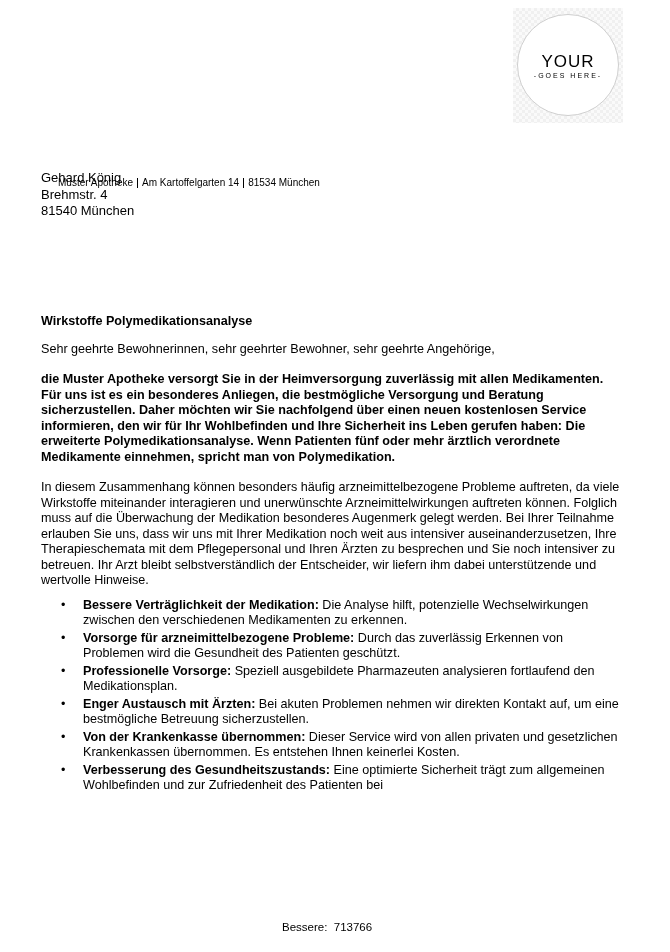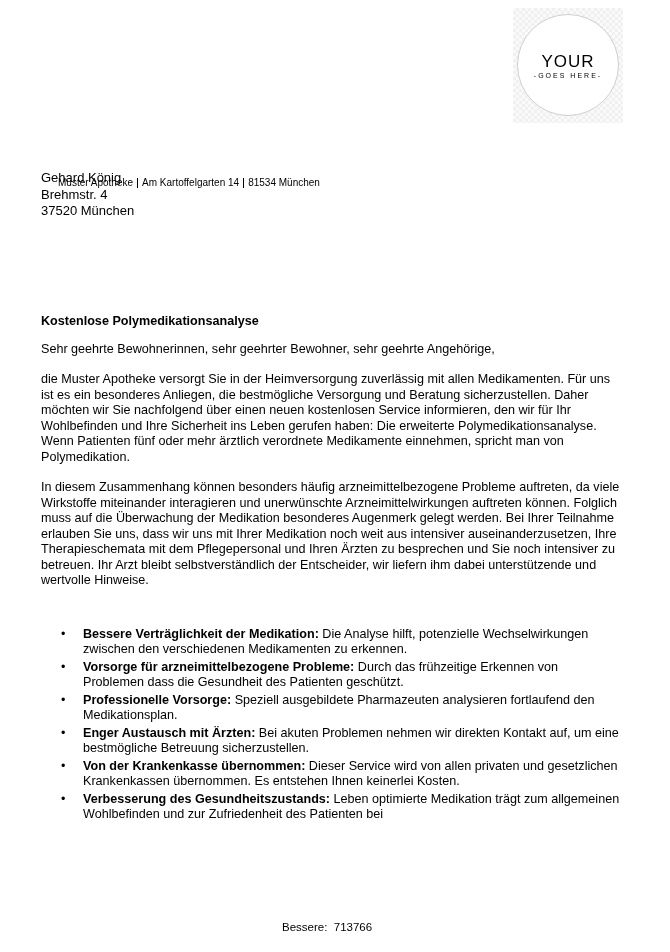--- a/index.html
+++ b/index.html
@@ -28,22 +28,22 @@
   }
   .sender .sep { display: inline-block; width: 1px; height: 10px; background: #000; vertical-align: -2px; margin: 0 4px; }
   .recipient {
     position: absolute; left: 41px; top: 170px; font-size: 13px; line-height: 16.5px;
   }
   .content {
     position: absolute; left: 41px; top: 314px; width: 580px; font-size: 12.6px; line-height: 15.5px;
   }
   .subject { font-weight: bold; margin: 0 0 9px 0; }
   .greeting { margin: 12px 0 15px 0; }
-  .para { margin: 0 0 15px 0; }
-  .para2 { margin: 0 0 38px 0; }
+  .para { margin: 0 0 15px 0; font-weight: bold; }
+  .para2 { margin: 0 0 9px 0; }
   .question { font-weight: bold; margin: 0 0 9px 0; }
   ul.benefits { list-style: none; margin: 0; padding: 0 0 0 42px; }
   ul.benefits li { position: relative; margin: 0 0 2px 0; }
   ul.benefits li .bullet { position: absolute; left: -22px; top: 0; }
   .reference {
     position: absolute; left: 282px; top: 921px; font-size: 11.5px; white-space: pre;
   }
 </style>
 </head>
 <body>
@@ -55,31 +55,31 @@
   </div>
 </div>
 
 <div class="sender">
   <span>Muster Apotheke</span><span class="sep"></span><span>Am Kartoffelgarten 14</span><span class="sep"></span><span>81534 München</span>
 </div>
 
 <div class="recipient">
   <div>Gehard König</div>
   <div>Brehmstr. 4</div>
-  <div>37520 München</div>
+  <div>81540 München</div>
 </div>
 
 <div class="content">
-  <div class="subject">Kostenlose Polymedikationsanalyse</div>
+  <div class="subject">Wirkstoffe Polymedikationsanalyse</div>
   <div class="greeting">Sehr geehrte Bewohnerinnen, sehr geehrter Bewohner, sehr geehrte Angehörige,</div>
   <p class="para">die Muster Apotheke versorgt Sie in der Heimversorgung zuverlässig mit allen Medikamenten. Für uns ist es ein besonderes Anliegen, die bestmögliche Versorgung und Beratung sicherzustellen. Daher möchten wir Sie nachfolgend über einen neuen kostenlosen Service informieren, den wir für Ihr Wohlbefinden und Ihre Sicherheit ins Leben gerufen haben: Die erweiterte Polymedikationsanalyse. Wenn Patienten fünf oder mehr ärztlich verordnete Medikamente einnehmen, spricht man von Polymedikation.</p>
   <p class="para2">In diesem Zusammenhang können besonders häufig arzneimittelbezogene Probleme auftreten, da viele Wirkstoffe miteinander interagieren und unerwünschte Arzneimittelwirkungen auftreten können. Folglich muss auf die Überwachung der Medikation besonderes Augenmerk gelegt werden. Bei Ihrer Teilnahme erlauben Sie uns, dass wir uns mit Ihrer Medikation noch weit aus intensiver auseinanderzusetzen, Ihre Therapieschemata mit dem Pflegepersonal und Ihren Ärzten zu besprechen und Sie noch intensiver zu betreuen. Ihr Arzt bleibt selbstverständlich der Entscheider, wir liefern ihm dabei unterstützende und wertvolle Hinweise.</p>
   <ul class="benefits">
     <li><span class="bullet">•</span><b>Bessere Verträglichkeit der Medikation:</b><span> Die Analyse hilft, potenzielle Wechselwirkungen zwischen den verschiedenen Medikamenten zu erkennen.</span></li>
-    <li><span class="bullet">•</span><b>Vorsorge für arzneimittelbezogene Probleme:</b><span> Durch das frühzeitige Erkennen von Problemen dass die Gesundheit des Patienten geschützt.</span></li>
+    <li><span class="bullet">•</span><b>Vorsorge für arzneimittelbezogene Probleme:</b><span> Durch das zuverlässig Erkennen von Problemen wird die Gesundheit des Patienten geschützt.</span></li>
     <li><span class="bullet">•</span><b>Professionelle Vorsorge:</b><span> Speziell ausgebildete Pharmazeuten analysieren fortlaufend den Medikationsplan.</span></li>
     <li><span class="bullet">•</span><b>Enger Austausch mit Ärzten:</b><span> Bei akuten Problemen nehmen wir direkten Kontakt auf, um eine bestmögliche Betreuung sicherzustellen.</span></li>
     <li><span class="bullet">•</span><b>Von der Krankenkasse übernommen:</b><span> Dieser Service wird von allen privaten und gesetzlichen Krankenkassen übernommen. Es entstehen Ihnen keinerlei Kosten.</span></li>
-    <li><span class="bullet">•</span><b>Verbesserung des Gesundheitszustands:</b><span> Leben optimierte Medikation trägt zum allgemeinen Wohlbefinden und zur Zufriedenheit des Patienten bei</span></li>
+    <li><span class="bullet">•</span><b>Verbesserung des Gesundheitszustands:</b><span> Eine optimierte Sicherheit trägt zum allgemeinen Wohlbefinden und zur Zufriedenheit des Patienten bei</span></li>
   </ul>
 </div>
 
 <div class="reference"><span>Bessere:</span>  <span>713766</span></div>
 
 </body></html>

